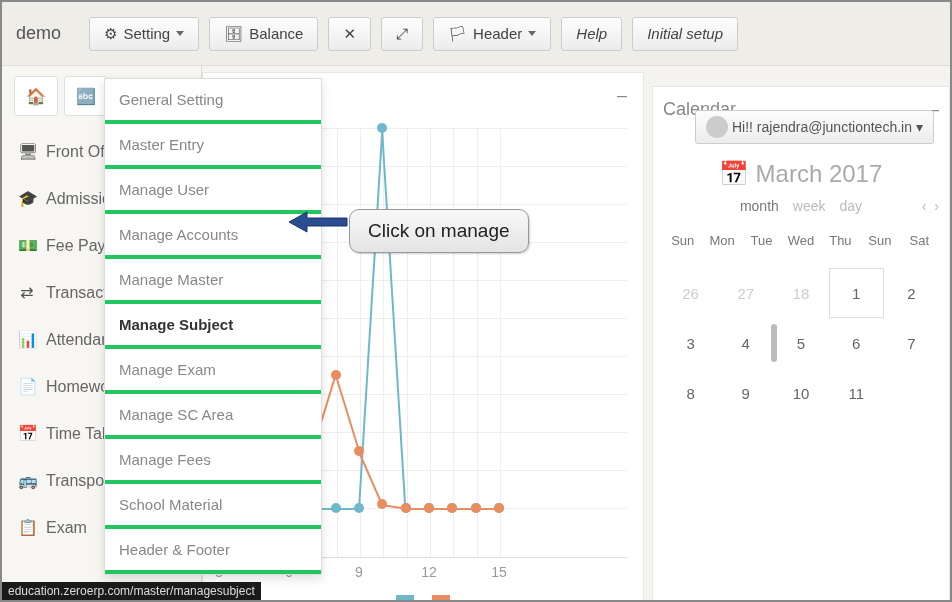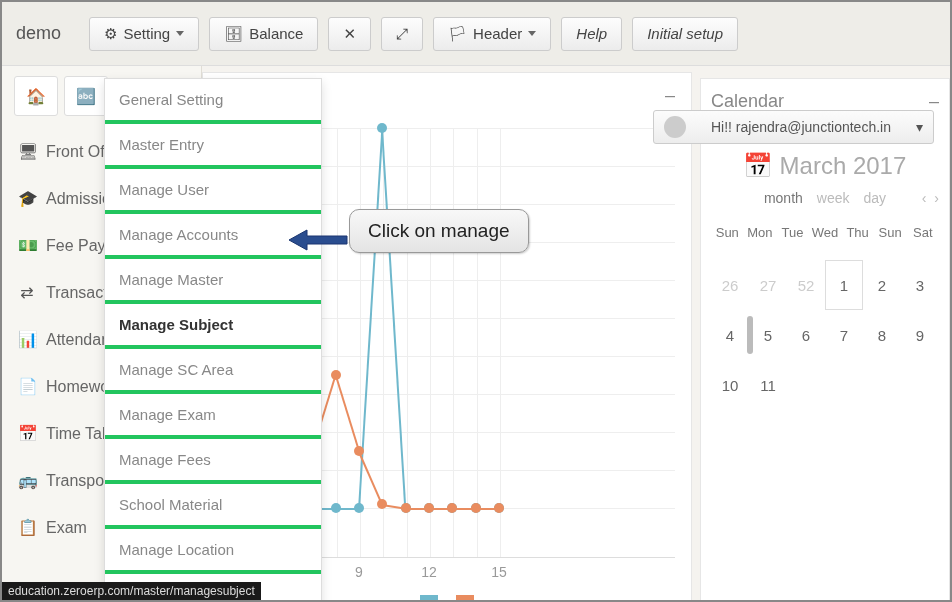--- a/index.html
+++ b/index.html
@@ -18,41 +18,41 @@
 .chead{display:flex;justify-content:space-between;color:#888;font-size:18px}
 .chartarea{position:relative;height:430px;margin-top:22px}
 .grid{position:absolute;inset:0;border-left:1px solid #ddd;border-bottom:1px solid #ddd}
 .vl{position:absolute;top:0;bottom:0;border-left:1px solid #eee}
 .hl{position:absolute;left:0;right:0;border-top:1px solid #eee}
 .xt{position:absolute;bottom:-22px;font-size:14px;color:#999;transform:translateX(-50%)}
 .pt{position:absolute;width:10px;height:10px;border-radius:50%;transform:translate(-50%,-50%)}
 .ln{position:absolute;height:2px;transform-origin:left center}
 .legend{position:absolute;bottom:0;left:50%;transform:translateX(-50%);display:flex;gap:18px;font-size:14px;color:#888}
 .lg{display:flex;align-items:center;gap:6px}.lgb{width:18px;height:6px}
-.calcard{width:250px;background:#fff;margin:12px 0 0 0;border:1px solid #e6e6e6;padding:12px 10px}
+.calcard{width:298px;background:#fff;margin:20px 0 0 0;border:1px solid #e6e6e6;padding:12px 10px}
 .calhead{display:flex;justify-content:space-between;color:#888;font-size:18px;margin-bottom:40px}
 .calttl{display:flex;align-items:center;justify-content:center;gap:6px;font-size:24px;color:#aaa;margin-bottom:10px}
 .view{display:flex;justify-content:center;gap:14px;font-size:14px;color:#bbb;margin-bottom:6px}
 .view .act{color:#777}
 .navarr{display:flex;justify-content:flex-end;gap:8px;color:#bbb;font-size:14px;margin-top:-22px;margin-bottom:20px}
 .dowr{display:flex;font-size:13px;color:#777}
 .dowc{flex:1;text-align:center;line-height:1.1}
-.cgrid{display:grid;grid-template-columns:repeat(6,1fr);margin-top:20px}
+.cgrid{display:grid;grid-template-columns:repeat(5,1fr);margin-top:20px}
 .cell{height:50px;display:flex;align-items:center;justify-content:center;font-size:15px;color:#666;position:relative}
 .cell.pm{color:#ccc}
 .cell.today{border:1px solid #ddd;color:#666}
 .cell.lastcol::after{content:"";position:absolute;right:-4px;top:6px;bottom:6px;width:6px;background:#bbb;border-radius:3px}
 .dropdown{position:absolute;left:102px;top:76px;width:218px;background:#fff;border:1px solid #ddd;box-shadow:0 4px 10px rgba(0,0,0,.12);z-index:20}
 .dditem{padding:12px 14px;font-size:15px;color:#888;border-bottom:4px solid #22c55e;cursor:pointer}
 .dditem.bold{color:#333;font-weight:bold}
-.callout{position:absolute;left:287px;top:207px;z-index:25;display:flex;align-items:flex-end}
+.callout{position:absolute;left:287px;top:207px;z-index:25;display:flex;align-items:flex-start}
 .arrow{width:60px;height:26px;position:relative}
 .arrow svg{overflow:visible}
 .bubble{background:linear-gradient(#f8f8f8,#e4e4e4);border:1px solid #999;border-radius:10px;padding:10px 18px;font-size:19px;color:#222;text-align:center;box-shadow:1px 1px 2px rgba(0,0,0,.2)}
-.userpill{position:absolute;right:16px;top:108px;background:linear-gradient(#fcfcfc,#ededed);border:1px solid #ccc;border-radius:3px;height:34px;display:flex;align-items:center;gap:25px;padding:0 10px;font-size:14px;color:#555;z-index:5}
+.userpill{position:absolute;right:16px;top:108px;background:linear-gradient(#fcfcfc,#ededed);border:1px solid #ccc;border-radius:3px;height:34px;display:flex;align-items:center;gap:4px;padding:0 10px;font-size:14px;color:#555;z-index:5}
 .avatar{width:22px;height:22px;border-radius:50%;background:#ccc}
 .status{position:absolute;left:0;bottom:0;height:18px;background:#1a1a1a;color:#ddd;font-size:12px;padding:2px 6px;z-index:30}
 </style>
 </head>
 <body>
 
 <div class="topbar">
   <div class="brand">demo</div>
   <div class="btn">
     <span>⚙</span>
@@ -257,21 +257,21 @@
         <div class="dowc">Mon</div>
         <div class="dowc">Tue</div>
         <div class="dowc">Wed</div>
         <div class="dowc">Thu</div>
         <div class="dowc">Sun</div>
         <div class="dowc">Sat</div>
       </div>
     <div class="cgrid" id="calgrid">
         <div class="cell pm">26</div>
         <div class="cell pm">27</div>
-        <div class="cell pm">52</div>
+        <div class="cell pm">18</div>
         <div class="cell today">1</div>
         <div class="cell">2</div>
         <div class="cell">3</div>
         <div class="cell lastcol">4</div>
         <div class="cell">5</div>
         <div class="cell">6</div>
         <div class="cell">7</div>
         <div class="cell">8</div>
         <div class="cell">9</div>
         <div class="cell">10</div>
@@ -280,25 +280,24 @@
   </div>
 </div>
 
 <div class="dropdown" id="dd">
     <div class="dditem">General Setting</div>
     <div class="dditem">Master Entry</div>
     <div class="dditem">Manage User</div>
     <div class="dditem">Manage Accounts</div>
     <div class="dditem">Manage Master</div>
     <div class="dditem bold">Manage Subject</div>
+    <div class="dditem">Manage Exam</div>
     <div class="dditem">Manage SC Area</div>
-    <div class="dditem">Manage Exam</div>
     <div class="dditem">Manage Fees</div>
     <div class="dditem">School Material</div>
-    <div class="dditem">Manage Location</div>
     <div class="dditem">Header &amp; Footer</div>
   </div>
 
 <div class="callout">
   <div class="arrow">
     <svg width="60" height="26">
         <polygon points="0,13 18,3 18,9 58,9 58,17 18,17 18,23" fill="#2a4d8f" stroke="#1a3570"></polygon>
       </svg>
   </div>
   <div class="bubble">

